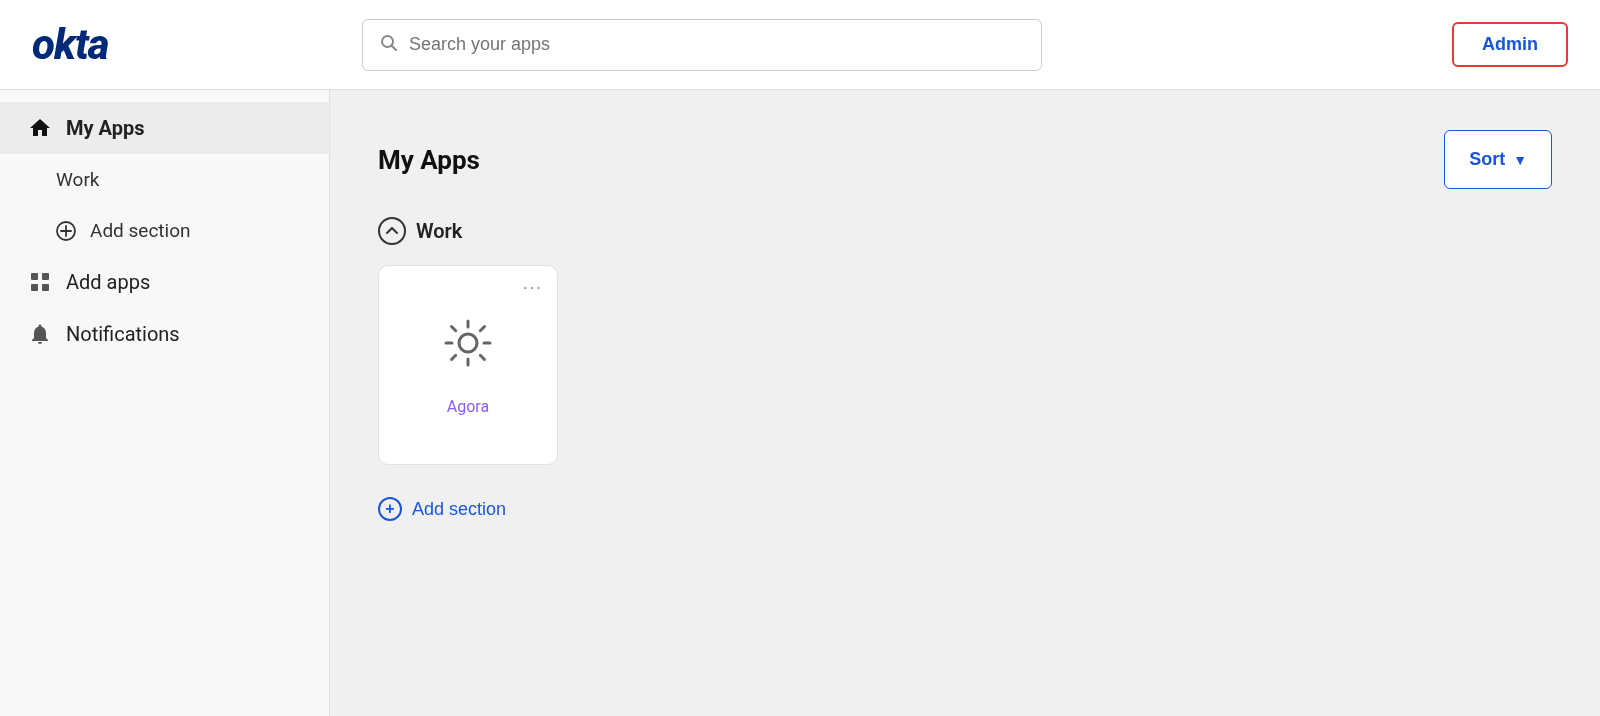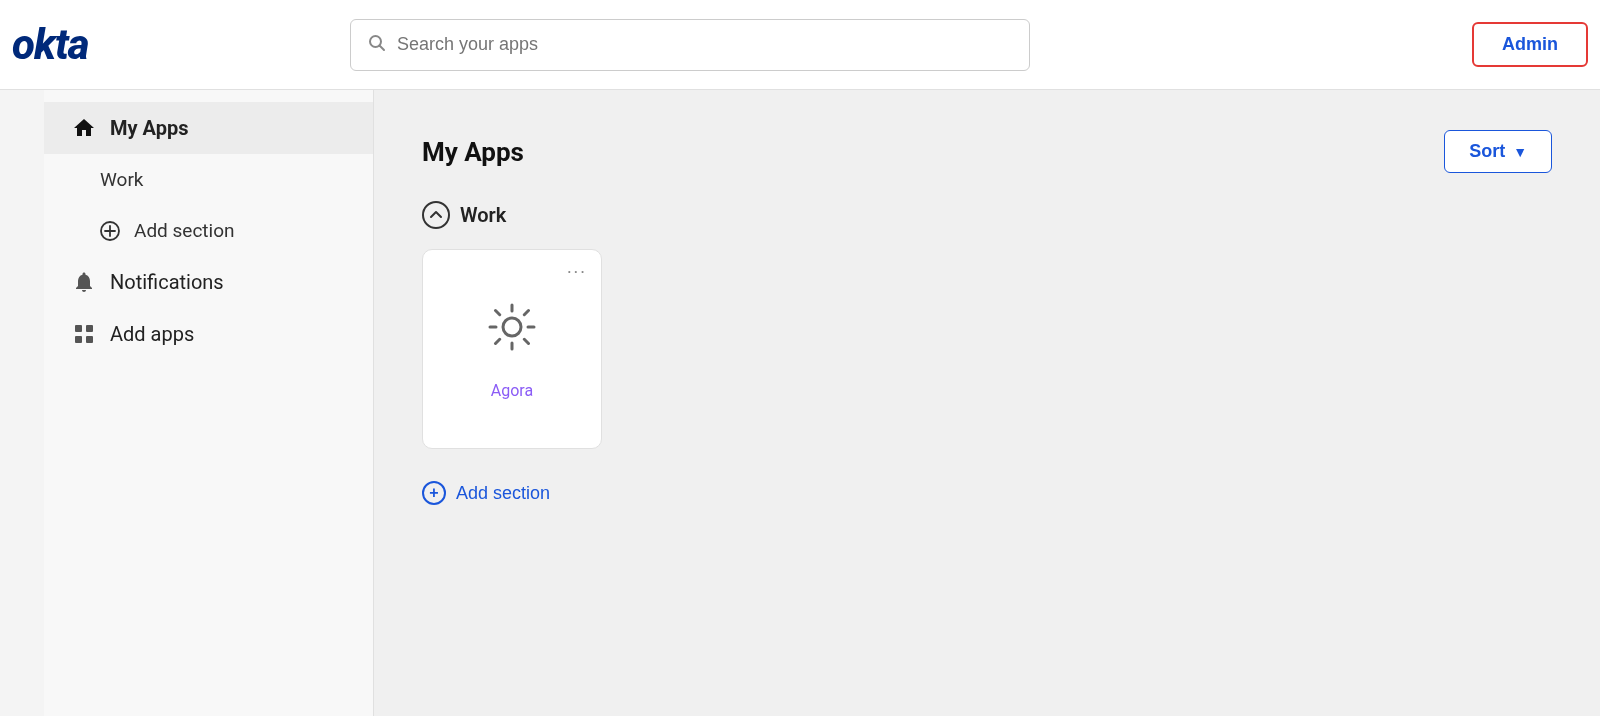--- a/index.html
+++ b/index.html
@@ -12,24 +12,23 @@
       width: 1600px;
       overflow: hidden;
     }
 
     
     .header {
       display: flex;
       align-items: center;
       background: #fff;
       height: 90px;
-      padding: 0 12px;
+      padding: 0 32px;
       border-bottom: 1px solid #e0e0e0;
       flex-shrink: 0;
-      gap: 8px;
     }
     .logo-area {
       width: 330px;
       flex-shrink: 0;
       display: flex;
       align-items: center;
     }
     .okta-logo {
       font-size: 42px;
       font-weight: 800;
@@ -80,21 +79,20 @@
       font-size: 18px;
       font-weight: 600;
       cursor: pointer;
     }
 
     
     .body-layout {
       display: flex;
       flex: 1;
       overflow: hidden;
-      margin-left: 44px;
     }
 
     
     .sidebar {
       width: 330px;
       background: #f8f8f8;
       border-right: 1px solid #e0e0e0;
       padding: 12px 0;
       flex-shrink: 0;
       display: flex;
@@ -148,21 +146,21 @@
       font-weight: 700;
       color: #111;
     }
     .sort-button {
       border: 1.5px solid #1a56db;
       border-radius: 6px;
       background: #fff;
       color: #1a56db;
       font-size: 18px;
       font-weight: 600;
-      padding: 10px 24px;
+      padding: 18px 24px;
       display: flex;
       align-items: center;
       gap: 8px;
       cursor: pointer;
     }
     .sort-button .chevron {
       font-size: 14px;
     }
 
     
@@ -305,41 +303,41 @@
 
     <div class="sidebar-item indent">
       <span class="item-icon" style="font-size:20px;">
         <svg width="20" height="20" viewBox="0 0 20 20" fill="none">
           <circle cx="10" cy="10" r="9" stroke="#333" stroke-width="1.8"></circle>
           <line x1="10" y1="5" x2="10" y2="15" stroke="#333" stroke-width="1.8" stroke-linecap="round"></line>
           <line x1="5" y1="10" x2="15" y2="10" stroke="#333" stroke-width="1.8" stroke-linecap="round"></line>
         </svg>
       </span>
       <span>Add section</span>
-    </div>
-
-    <div class="sidebar-item">
-      <span class="item-icon">
-        <svg width="24" height="24" viewBox="0 0 24 24" fill="#555">
-          <path d="M12 22c1.1 0 2-.9 2-2h-4c0 1.1.9 2 2 2zm6-6v-5c0-3.07-1.64-5.64-4.5-6.32V4c0-.83-.67-1.5-1.5-1.5S10.5 3.17 10.5 4v.68C7.63 5.36 6 7.92 6 11v5l-2 2v1h16v-1l-2-2z"></path>
-        </svg>
-      </span>
-      <span>Notifications</span>
     </div>
 
     <div class="sidebar-item">
       <span class="item-icon">
         <svg width="24" height="24" viewBox="0 0 24 24" fill="#555">
           <rect x="3" y="3" width="7" height="7" rx="1"></rect>
           <rect x="14" y="3" width="7" height="7" rx="1"></rect>
           <rect x="3" y="14" width="7" height="7" rx="1"></rect>
           <rect x="14" y="14" width="7" height="7" rx="1"></rect>
         </svg>
       </span>
       <span>Add apps</span>
+    </div>
+
+    <div class="sidebar-item">
+      <span class="item-icon">
+        <svg width="24" height="24" viewBox="0 0 24 24" fill="#555">
+          <path d="M12 22c1.1 0 2-.9 2-2h-4c0 1.1.9 2 2 2zm6-6v-5c0-3.07-1.64-5.64-4.5-6.32V4c0-.83-.67-1.5-1.5-1.5S10.5 3.17 10.5 4v.68C7.63 5.36 6 7.92 6 11v5l-2 2v1h16v-1l-2-2z"></path>
+        </svg>
+      </span>
+      <span>Notifications</span>
     </div>
   </div>
 
   <div class="main-content">
 
     <div class="main-header">
       <h1 class="main-title">My Apps</h1>
       <button class="sort-button">
         <span>Sort</span>
         <span class="chevron">▼</span>

